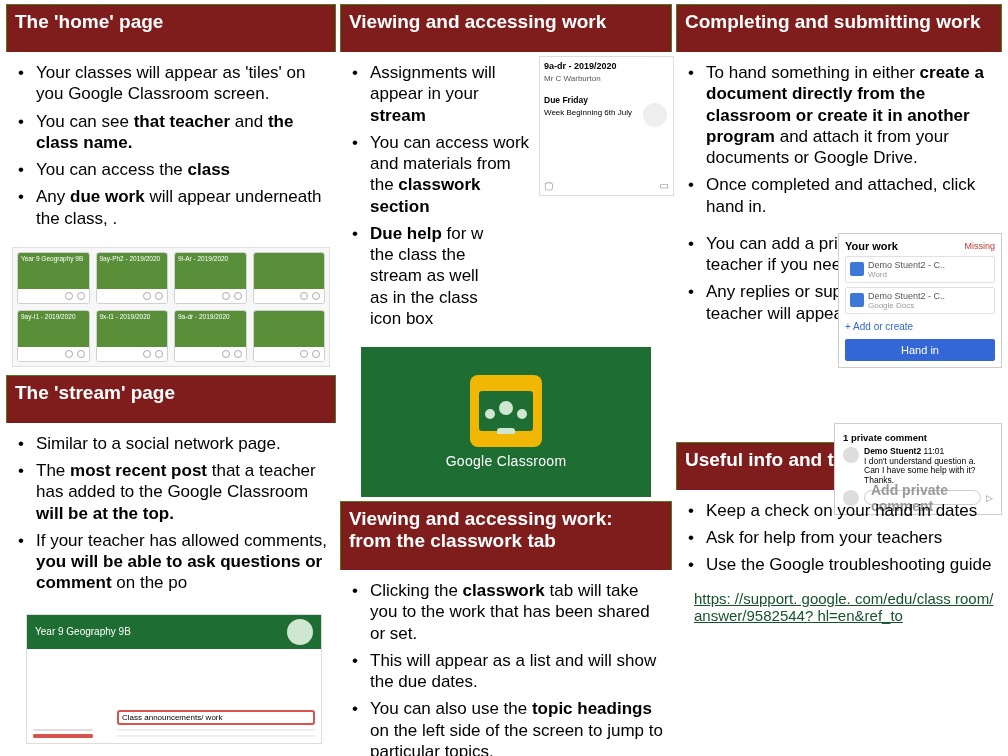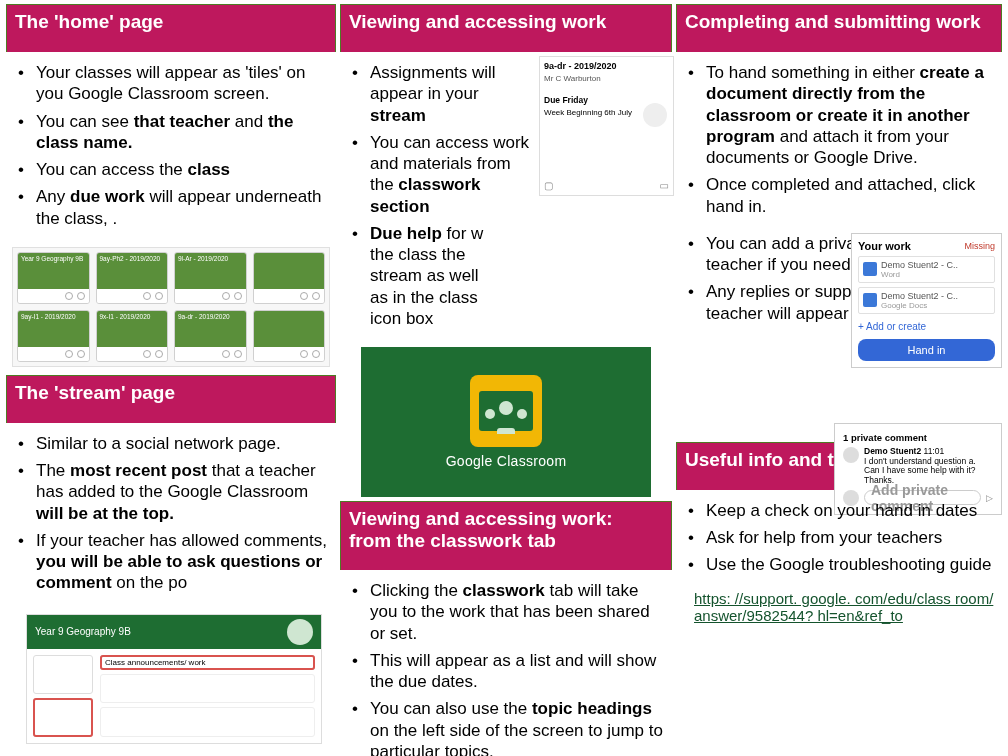--- a/index.html
+++ b/index.html
@@ -5,21 +5,21 @@
   * { box-sizing: border-box; margin: 0; padding: 0; }
   html, body { width: 1008px; height: 756px; font-family: Arial, Helvetica, sans-serif; font-size: 15px; background: #fff; color: #000; }
   body { position: relative; overflow: hidden; padding: 4px; }
 
   .col { position: absolute; top: 4px; }
   .col1 { left: 6px;   width: 330px; }
   .col2 { left: 340px; width: 332px; }
   .col3 { left: 676px; width: 326px; }
 
   .section-header {
-    background: #be185d;
+    background: #7f1d1d;
     color: #fff;
     font-weight: bold;
     padding: 6px 20px 18px 8px;
     font-size: 19px;
     border: 1px solid #4e7a23;
     border-bottom: none;
     min-height: 48px;
   }
 
   ul.points { list-style: none; padding: 8px 6px 8px 18px; }
@@ -44,21 +44,21 @@
   .stream-mock {
     margin: 6px 14px 0 20px;
     height: 130px;
     border:1px solid #ddd;
     background:#fff;
     display:flex; flex-direction:column;
     font-size:9px;
   }
   .stream-banner { height:34px; background:#1e6d32; color:#fff; display:flex; align-items:center; padding:0 8px; font-size:10px; position:relative; }
   .stream-banner .globe { width:26px; height:26px; border-radius:50%; background:#cfe6d1; position:absolute; right:8px; top:4px; }
-  .stream-body { flex:1; display:flex; gap:7px; padding:6px; }
+  .stream-body { flex:1; display:flex; gap:24px; padding:6px;align-items:flex-end; }
   .stream-side { width:60px; display:flex; flex-direction:column; gap:4px; }
   .stream-side .card { flex:1; border:1px solid #ddd; border-radius:3px; }
   .stream-side .card.red { outline:2px solid #d9534f; outline-offset:-2px; }
   .stream-main { flex:1; display:flex; flex-direction:column; gap:4px; }
   .stream-ann { border:1px solid #ccc; border-radius:3px; padding:2px 4px; font-size:8px; outline:2px solid #d9534f; outline-offset:-2px; }
   .stream-row { flex:1; border:1px solid #eee; border-radius:3px; }
 
   .assign-card {
     position:absolute; right:-2px; top:4px; width:135px; height:140px;
     background:#fff; border:1px solid #ddd; font-size:9px; padding:4px;
@@ -84,30 +84,30 @@
   }
   .gc-icon .board { width:54px; height:40px; background:#1e6d32; border-radius:3px; position:relative; }
   .gc-icon .dot { position:absolute; width:10px; height:10px; border-radius:50%; background:#cfe6d1; }
   .gc-icon .dot.big { width:14px; height:14px; top:10px; left:20px; }
   .gc-icon .dot.l  { top:18px; left:6px; }
   .gc-icon .dot.r  { top:18px; left:38px; }
   .gc-icon .bump { position:absolute; bottom:-3px; left:18px; width:18px; height:6px; border-radius:3px 3px 0 0; background:#cfe6d1; }
   .gc-text { font-size:14px; letter-spacing:.3px; }
 
   .work-panel {
-    position:absolute; right:0; top:0; width:151px; background:#fff; border:1px solid #ccc;
+    position:absolute; right:0; top:0; width:164px; background:#fff; border:1px solid #ccc;
     padding:6px; font-size:10px; display:flex; flex-direction:column; gap:4px;
   }
   .work-panel .row { display:flex; align-items:center; gap:6px; }
   .work-panel .title { font-weight:bold; font-size:11px; }
   .work-panel .missing { color:#c0392b; font-size:9px; margin-left:auto; }
   .work-panel .file { display:flex; align-items:center; gap:4px; padding:3px 4px; border:1px solid #e0e0e0; border-radius:2px; font-size:9px; color:#555; }
   .work-panel .file .ficon { width:14px; height:14px; background:#3b78d8; border-radius:2px; }
   .work-panel .add { color:#3367d6; font-size:10px; padding:3px 0; }
-  .work-panel .handin { background:#3367d6; color:#fff; text-align:center; padding:5px 0; border-radius:8px; font-size:11px; }
+  .work-panel .handin { background:#3367d6; color:#fff; text-align:center; padding:5px 0; border-radius:2px; font-size:11px; }
   .pc-panel {
     position:absolute; right:0; top:190px; width:168px; background:#fff; border:1px solid #ccc;
     padding:8px; font-size:9px; display:flex; flex-direction:column; gap:4px;
   }
   .pc-panel .hdr { font-size:9.5px; font-weight:bold; }
   .pc-panel .msg { display:flex; gap:5px; }
   .pc-panel .av { width:16px; height:16px; border-radius:50%; background:#ddd; flex:none; }
   .pc-panel .txt { font-size:8.5px; line-height:1.15; }
   .pc-panel .inp { display:flex; gap:5px; align-items:center; }
   .pc-panel .inp .box { flex:1; border:1px solid #ccc; border-radius:10px; height:15px; font-size:14px; color:#999; padding:0 6px; display:flex; align-items:center;font-weight:bold; }

